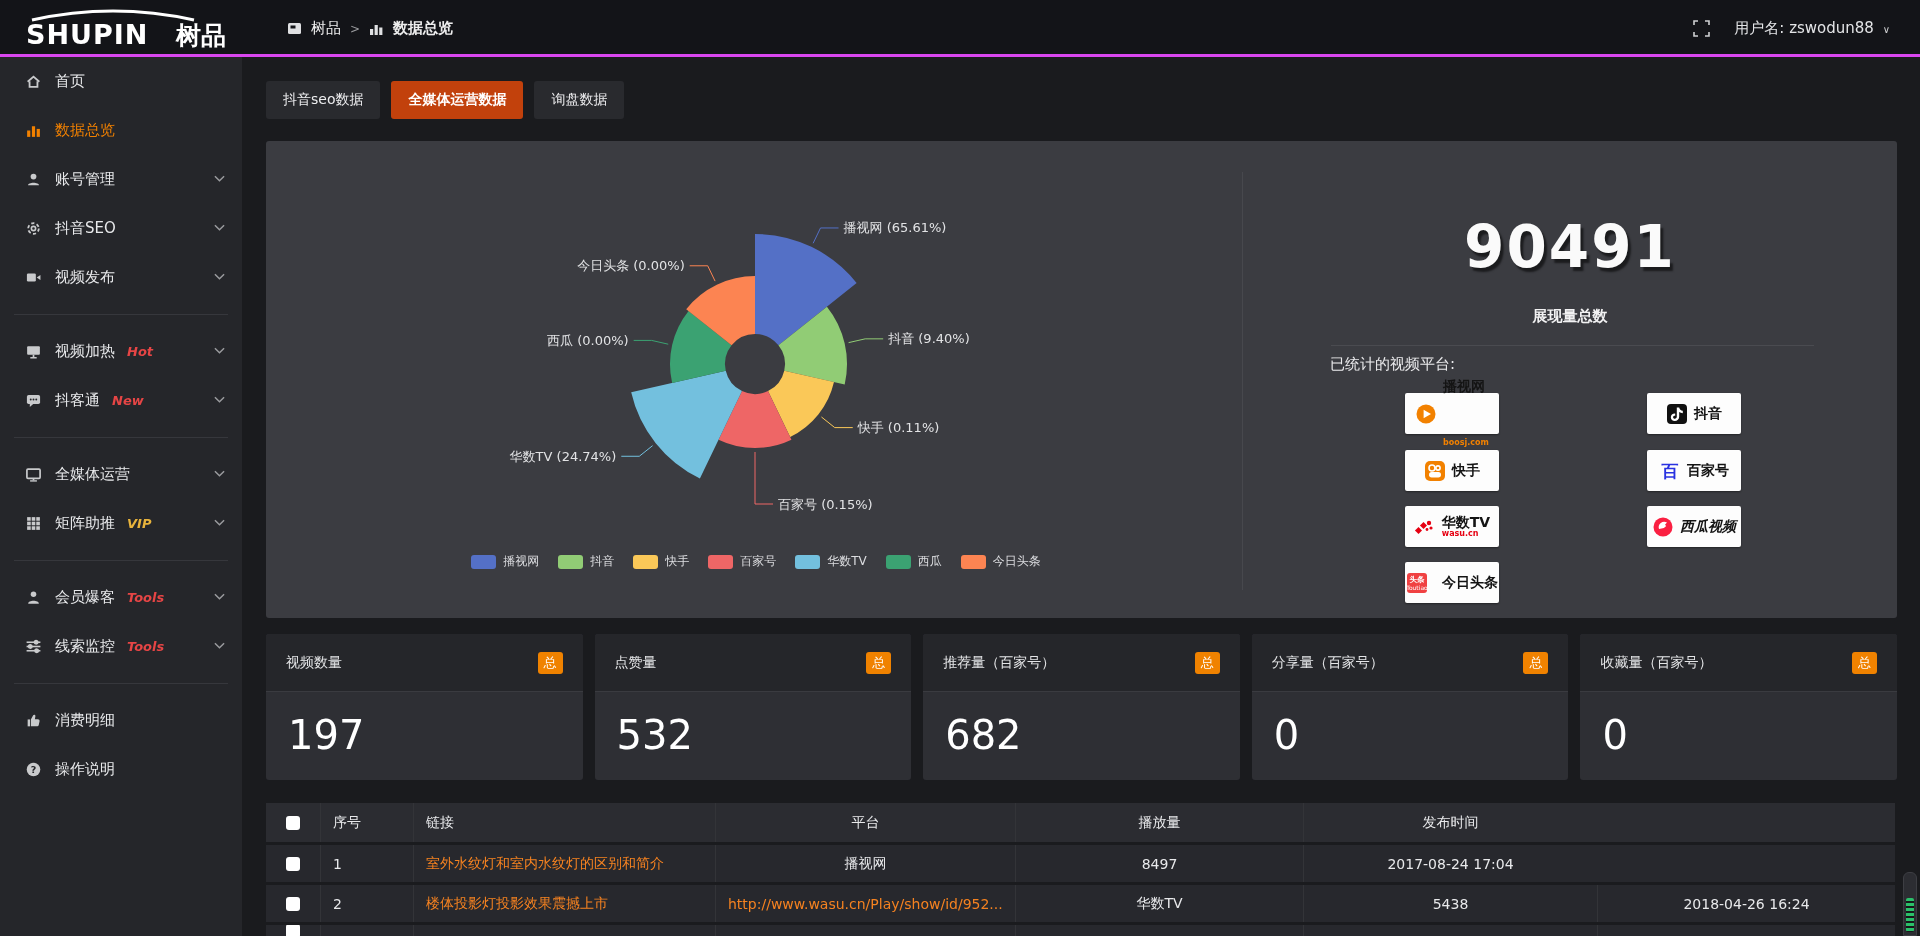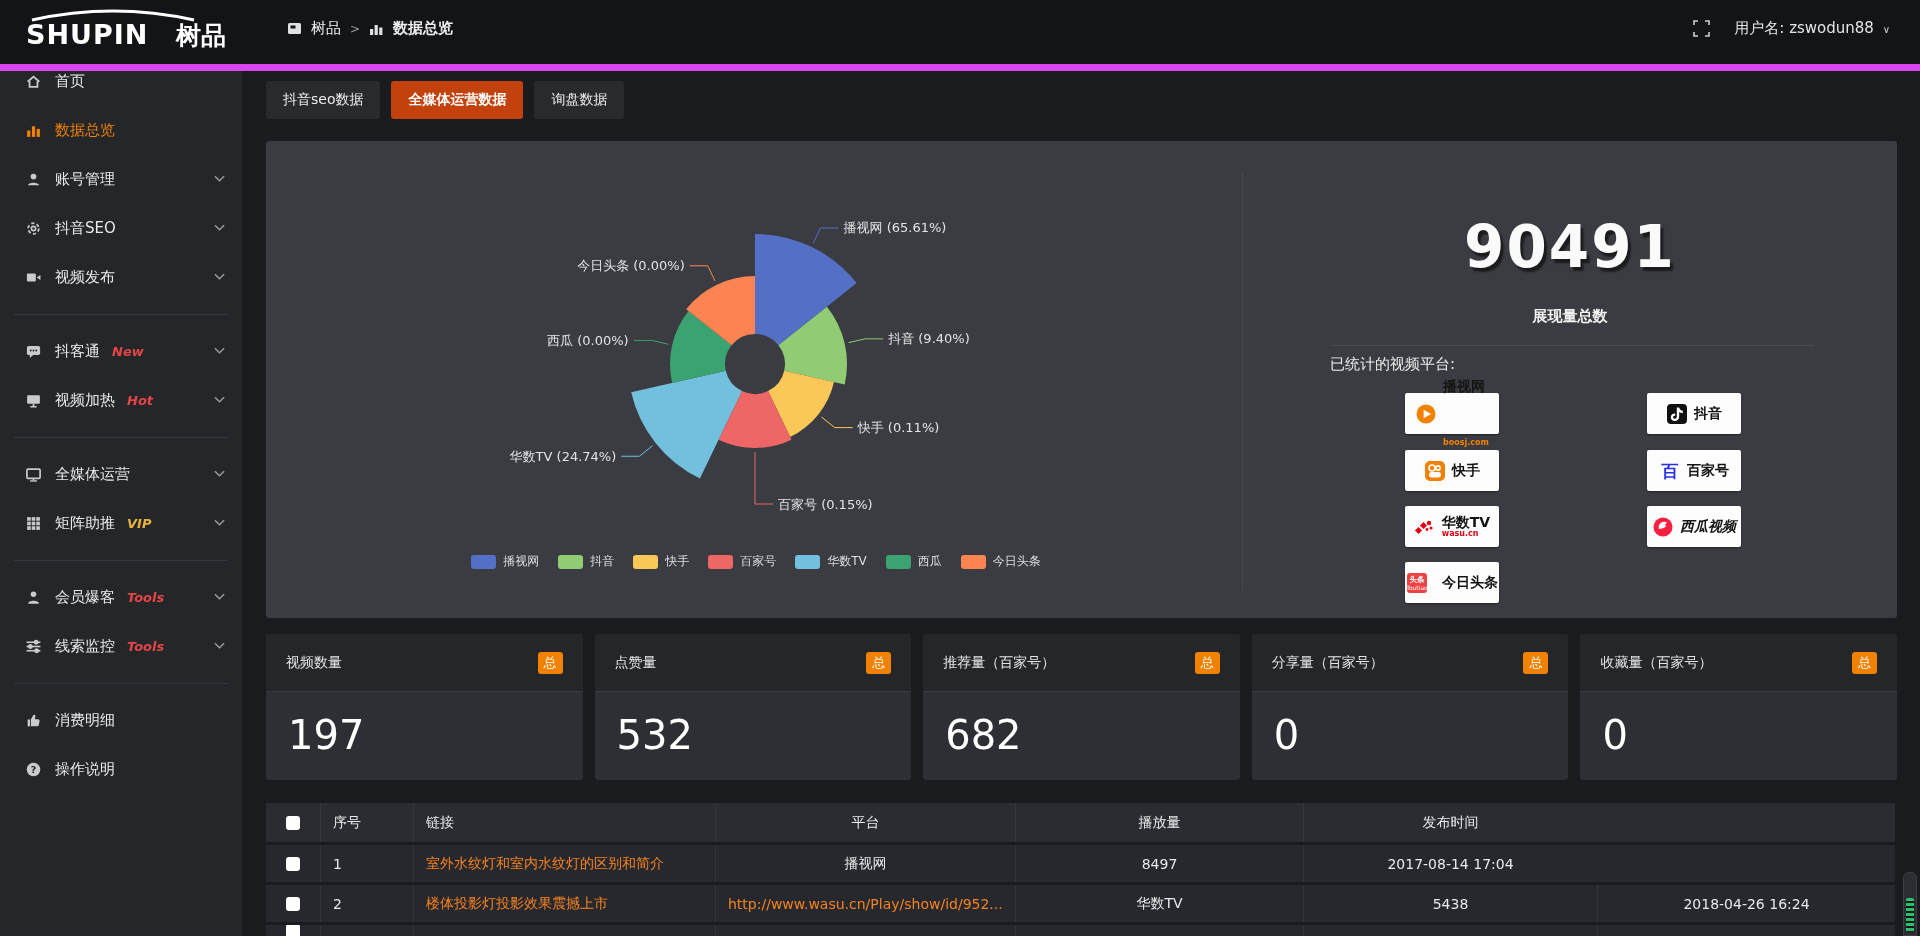--- a/index.html
+++ b/index.html
@@ -1,22 +1,22 @@
 <!DOCTYPE html>
 <html><head>
 <meta charset="utf-8">
 <style>
   * { margin:0; padding:0; box-sizing:border-box; }
   html,body { width:1920px; height:936px; overflow:hidden;
     font-family:"DejaVu Sans","Liberation Sans",sans-serif;
     background:#1a1b1e; color:#e6e7e9; }
 
   
-  .header { position:absolute; left:0; top:0; width:1920px; height:71px;
-    background:#131418; border-bottom:7px solid #d946ef; z-index:5; }
+  .header { position:absolute; left:0; top:0; width:1920px; height:57px;
+    background:#131418; border-bottom:3px solid #d946ef; z-index:5; }
   .logo { position:absolute; left:18px; top:8px; width:220px; height:42px; color:#fff; }
   .crumbs { position:absolute; left:287px; top:0; height:57px; display:flex; align-items:center; gap:9px; font-size:15px; color:#eee; }
   .crumb-sep { color:#9a9b9e; font-size:12px; }
   .crumb-cur { font-weight:bold; }
   .header-right { position:absolute; right:30px; top:0; height:57px; display:flex; align-items:center; gap:24px; font-size:15px; color:#e3e4e6; }
   .caret { font-size:10px; color:#cfd0d2; margin-left:4px; }
 
   
   .sidebar { position:absolute; left:0; top:57px; width:242px; height:879px; background:#25262a; }
   .side-item { position:relative; height:49px; display:flex; align-items:center; padding:0 18px 0 25px; cursor:pointer; font-size:15px; color:#e8e9eb; }
@@ -179,45 +179,45 @@
         <span class="side-chev">
           <svg viewBox="0 0 12 8" width="11" height="8">
             <path d="M1 1 L6 6 L11 1" fill="none" stroke="currentColor" stroke-width="1.6"></path>
           </svg>
         </span>
       </div>
       <div class="side-div"></div>
       <div class="side-item">
         <span class="s-icon">
           <svg viewBox="0 0 16 16" width="17" height="17">
+            <rect x="2" y="3" width="12" height="8" rx="1" fill="currentColor"></rect>
+            <rect x="7.2" y="11" width="1.6" height="2.4" fill="currentColor"></rect>
+            <rect x="5" y="13.2" width="6" height="1.4" fill="currentColor"></rect>
+          </svg>
+        </span>
+        <span>视频加热</span>
+        <span class="side-badge" style="color: rgb(230, 69, 69);">Hot</span>
+        <span class="side-chev">
+          <svg viewBox="0 0 12 8" width="11" height="8">
+            <path d="M1 1 L6 6 L11 1" fill="none" stroke="currentColor" stroke-width="1.6"></path>
+          </svg>
+        </span>
+      </div>
+      <div class="side-item">
+        <span class="s-icon">
+          <svg viewBox="0 0 16 16" width="17" height="17">
             <rect x="1.8" y="2.8" width="12.4" height="8.4" rx="1.6" fill="currentColor"></rect>
             <path d="M4.5 11 V14.2 L8 11 Z" fill="currentColor"></path>
             <circle cx="5.4" cy="7" r=".9" fill="#25262a"></circle>
             <circle cx="8" cy="7" r=".9" fill="#25262a"></circle>
             <circle cx="10.6" cy="7" r=".9" fill="#25262a"></circle>
           </svg>
         </span>
         <span>抖客通</span>
         <span class="side-badge" style="color: rgb(230, 69, 69);">New</span>
-        <span class="side-chev">
-          <svg viewBox="0 0 12 8" width="11" height="8">
-            <path d="M1 1 L6 6 L11 1" fill="none" stroke="currentColor" stroke-width="1.6"></path>
-          </svg>
-        </span>
-      </div>
-      <div class="side-item">
-        <span class="s-icon">
-          <svg viewBox="0 0 16 16" width="17" height="17">
-            <rect x="2" y="3" width="12" height="8" rx="1" fill="currentColor"></rect>
-            <rect x="7.2" y="11" width="1.6" height="2.4" fill="currentColor"></rect>
-            <rect x="5" y="13.2" width="6" height="1.4" fill="currentColor"></rect>
-          </svg>
-        </span>
-        <span>视频加热</span>
-        <span class="side-badge" style="color: rgb(230, 69, 69);">Hot</span>
         <span class="side-chev">
           <svg viewBox="0 0 12 8" width="11" height="8">
             <path d="M1 1 L6 6 L11 1" fill="none" stroke="currentColor" stroke-width="1.6"></path>
           </svg>
         </span>
       </div>
       <div class="side-div"></div>
       <div class="side-item">
         <span class="s-icon">
           <svg viewBox="0 0 16 16" width="17" height="17">
@@ -523,21 +523,21 @@
         <div class="t-cell c-center">发布时间</div>
       </div>
       <div class="t-row">
         <div class="t-cell">
           <span class="checkbox"></span>
         </div>
         <div class="t-cell c-left">1</div>
         <div class="t-cell c-left orange">室外水纹灯和室内水纹灯的区别和简介</div>
         <div class="t-cell c-center">播视网</div>
         <div class="t-cell c-center">8497</div>
-        <div class="t-cell c-center">2017-08-14 17:04</div>
+        <div class="t-cell c-center">2017-08-24 17:04</div>
       </div>
       <div class="t-row">
         <div class="t-cell">
           <span class="checkbox"></span>
         </div>
         <div class="t-cell c-left">2</div>
         <div class="t-cell c-left orange">楼体投影灯投影效果震撼上市</div>
         <div class="t-cell c-left orange">http://www.wasu.cn/Play/show/id/952...</div>
         <div class="t-cell c-center">华数TV</div>
         <div class="t-cell c-center">5438</div>

